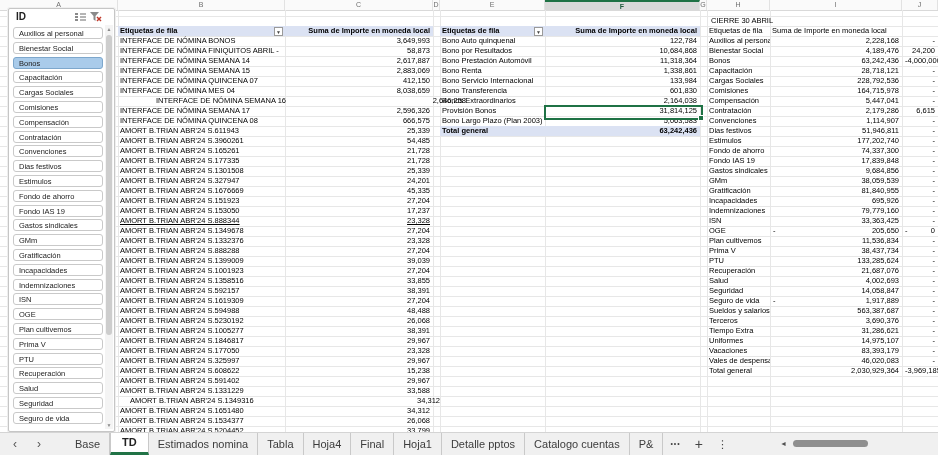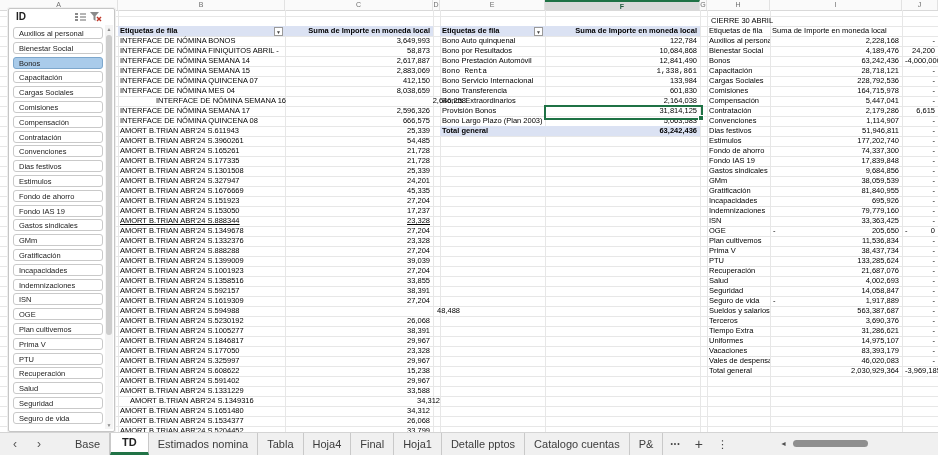--- a/index.html
+++ b/index.html
@@ -191,21 +191,21 @@
       <div class="c num plain" style="width: 148px;">33,855</div>
     </div>
     <div class="row" style="position: absolute; top: 286px; left: 118px;">
       <div class="c lab plain" style="width: 167px;">AMORT B.TRIAN ABR'24 S.592157</div>
       <div class="c num plain" style="width: 148px;">38,391</div>
     </div>
     <div class="row" style="position: absolute; top: 296px; left: 118px;">
       <div class="c lab plain" style="width: 167px;">AMORT B.TRIAN ABR'24 S.1619309</div>
       <div class="c num plain" style="width: 148px;">27,204</div>
     </div>
-    <div class="row" style="position: absolute; top: 306px; left: 118px; gap: 30px;">
+    <div class="row" style="position: absolute; top: 306px; left: 118px;">
       <div class="c lab plain" style="width: 167px;">AMORT B.TRIAN ABR'24 S.594988</div>
       <div class="c num plain" style="width: 148px;">48,488</div>
     </div>
     <div class="row" style="position: absolute; top: 316px; left: 118px;">
       <div class="c lab plain" style="width: 167px;">AMORT B.TRIAN ABR'24 S.5230192</div>
       <div class="c num plain" style="width: 148px;">26,068</div>
     </div>
     <div class="row" style="position: absolute; top: 326px; left: 118px;">
       <div class="c lab plain" style="width: 167px;">AMORT B.TRIAN ABR'24 S.1005277</div>
       <div class="c num plain" style="width: 148px;">38,391</div>
@@ -258,23 +258,23 @@
     <div class="row" style="position: absolute; top: 36px; left: 440px;">
       <div class="c lab plain" style="width: 105px;">Bono Auto quinquenal</div>
       <div class="c num plain" style="width: 155px;">122,784</div>
     </div>
     <div class="row" style="position: absolute; top: 46px; left: 440px;">
       <div class="c lab plain" style="width: 105px;">Bono por Resultados</div>
       <div class="c num plain" style="width: 155px;">10,684,868</div>
     </div>
     <div class="row" style="position: absolute; top: 56px; left: 440px;">
       <div class="c lab plain" style="width: 105px;">Bono Prestación Automóvil</div>
-      <div class="c num plain" style="width: 155px;">12,841,490</div>
-    </div>
-    <div class="row" style="position: absolute; top: 66px; left: 440px; font-family: Liberation Mono, monospace;">
+      <div class="c num plain" style="width: 155px;">11,318,364</div>
+    </div>
+    <div class="row" style="position: absolute; top: 66px; left: 440px;">
       <div class="c lab plain" style="width: 105px;">Bono Renta</div>
       <div class="c num plain" style="width: 155px;">1,338,861</div>
     </div>
     <div class="row" style="position: absolute; top: 76px; left: 440px;">
       <div class="c lab plain" style="width: 105px;">Bono Servicio Internacional</div>
       <div class="c num plain" style="width: 155px;">133,984</div>
     </div>
     <div class="row" style="position: absolute; top: 86px; left: 440px;">
       <div class="c lab plain" style="width: 105px;">Bono Transferencia</div>
       <div class="c num plain" style="width: 155px;">601,830</div>

